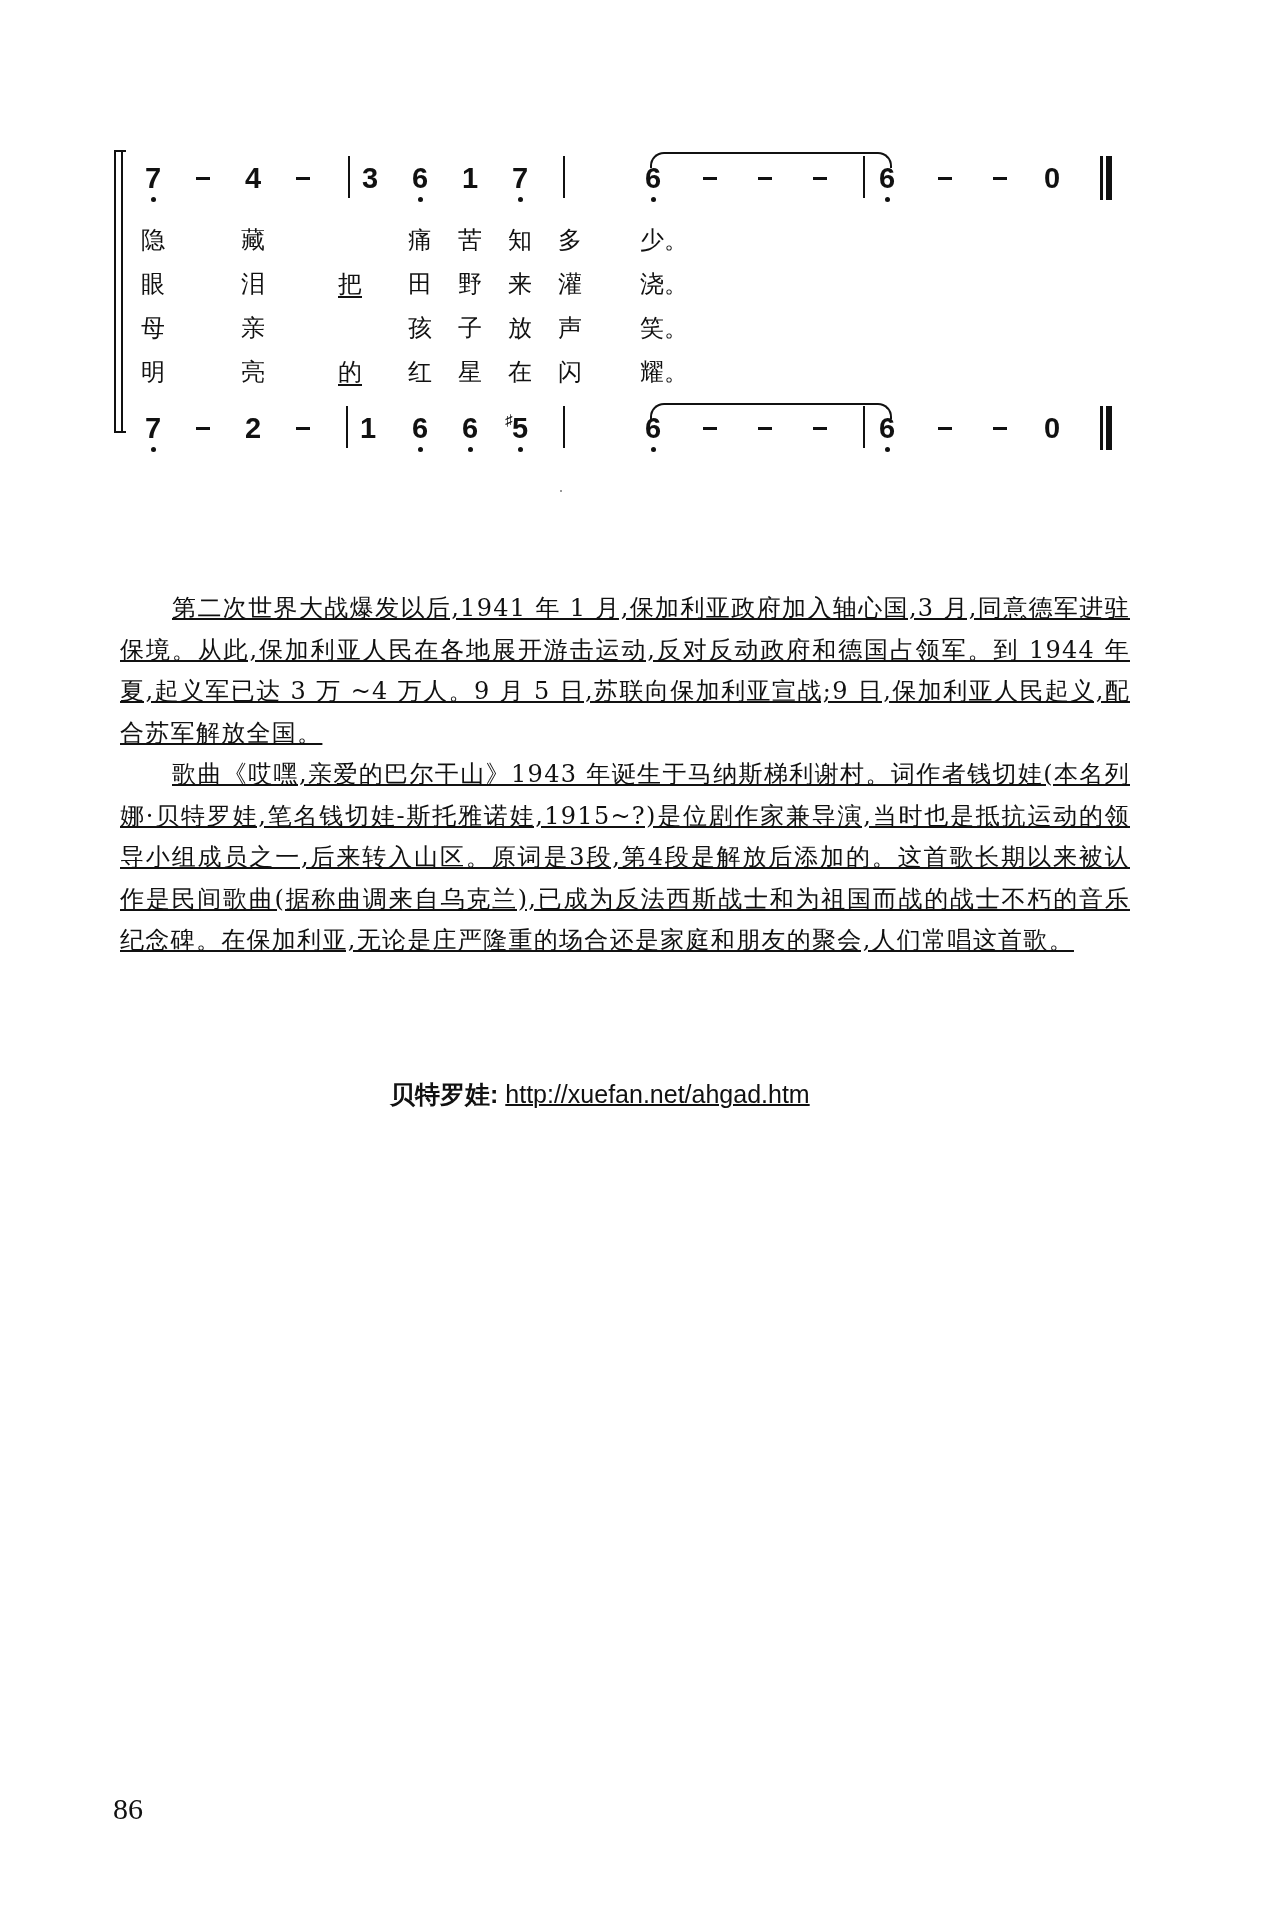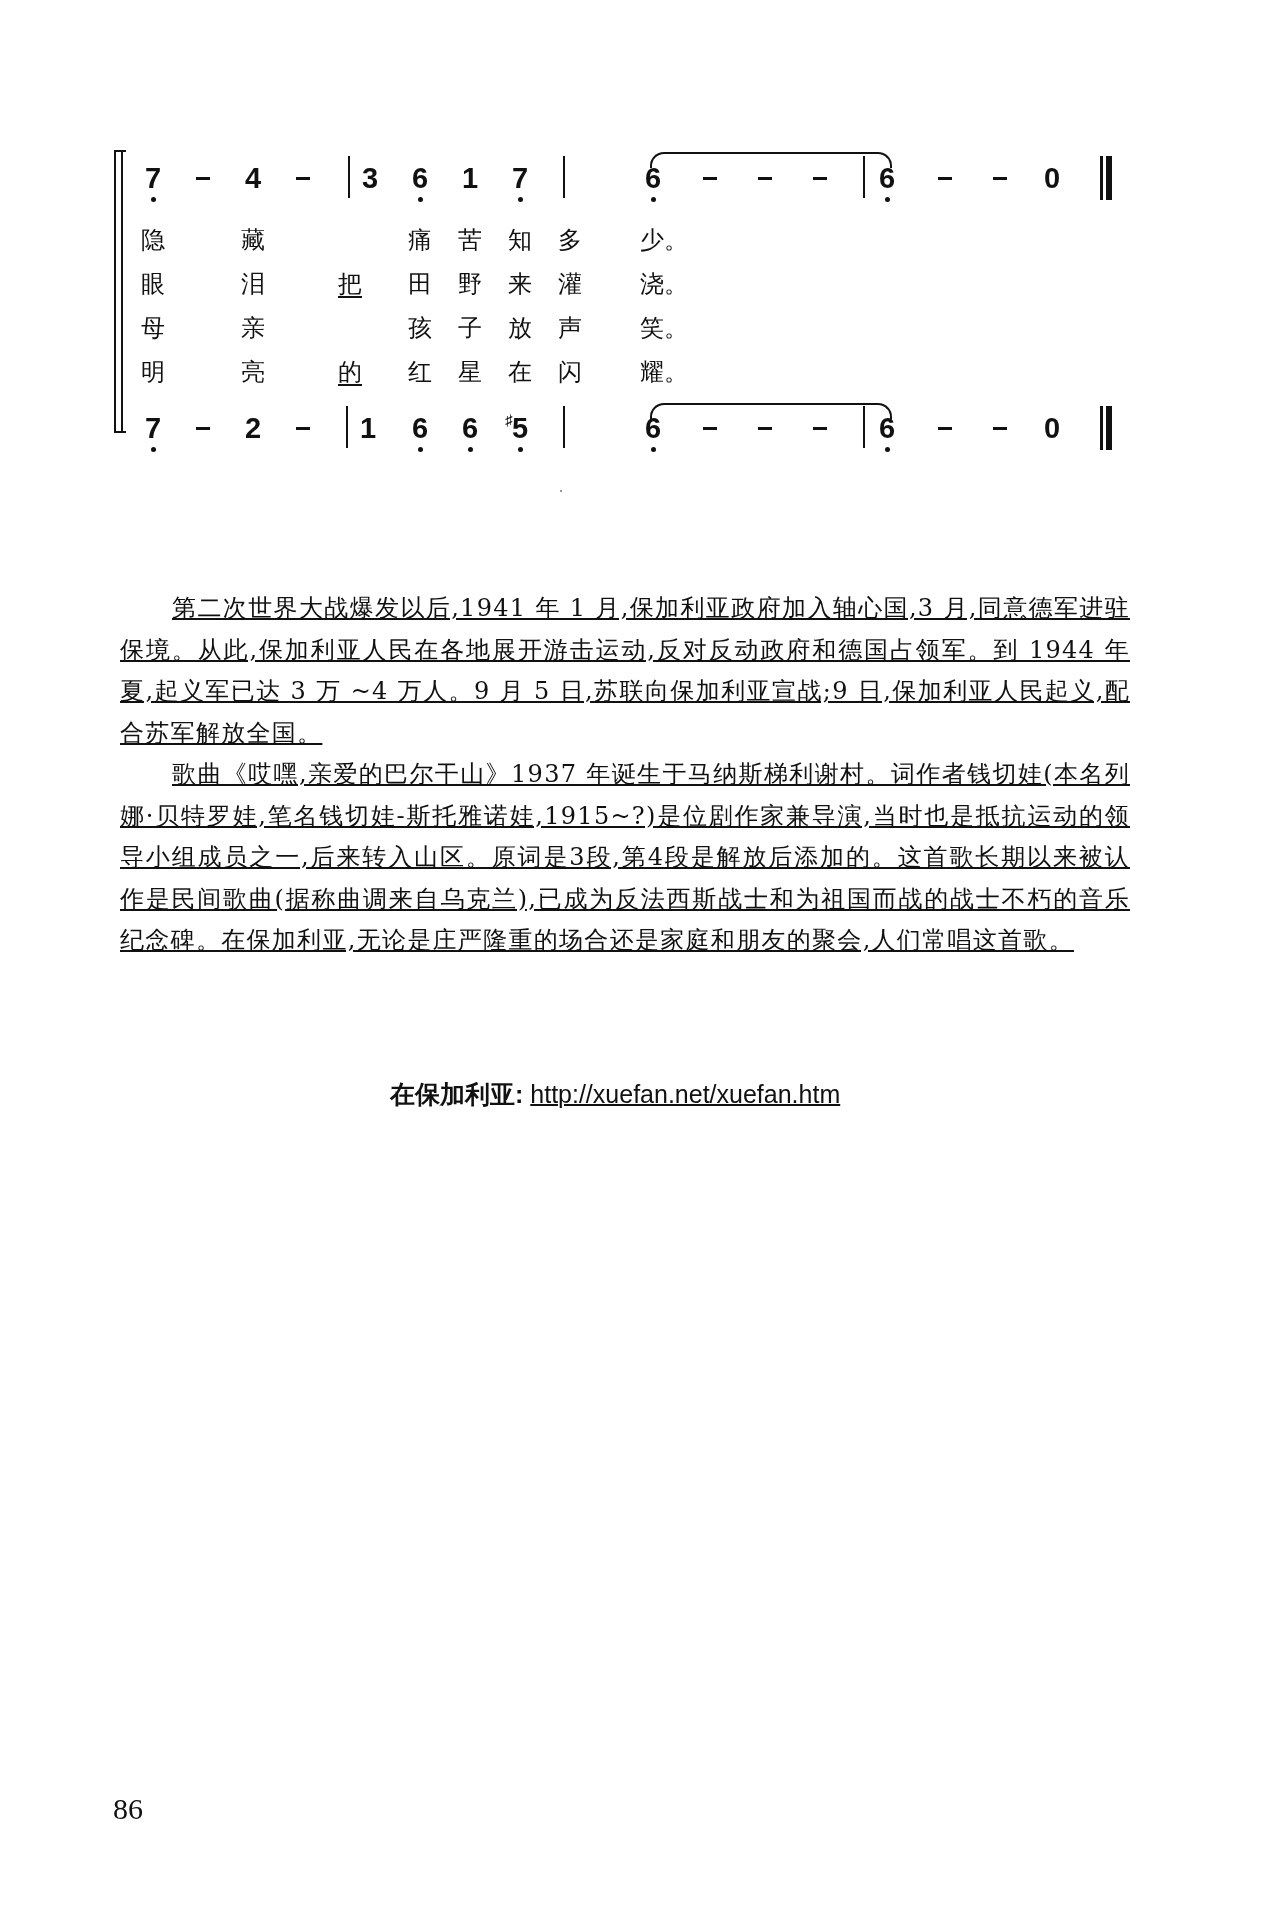--- a/index.html
+++ b/index.html
@@ -123,21 +123,21 @@
     <div class="lyric" style="left: 653px; top: 358px; width: 48px; margin-left: -13px; text-align: left;">耀。</div>
   </div>
 
 <div class="slur" style="left:650px; top:152px; width:238px;"></div>
 <div class="slur" style="left:650px; top:403px; width:238px;"></div>
 
 <div class="sepdot"></div>
 
 <div class="para" style="top:588px;text-decoration:underline;">
   <p>第二次世界大战爆发以后,1941 年 1 月,保加利亚政府加入轴心国,3 月,同意德军进驻保境。从此,保加利亚人民在各地展开游击运动,反对反动政府和德国占领军。到 1944 年夏,起义军已达 3 万 ~4 万人。9 月 5 日,苏联向保加利亚宣战;9 日,保加利亚人民起义,配合苏军解放全国。</p>
-  <p>歌曲《哎嘿,亲爱的巴尔干山》1937 年诞生于马纳斯梯利谢村。词作者钱切娃(本名列娜·贝特罗娃,笔名钱切娃-斯托雅诺娃,1915~?)是位剧作家兼导演,当时也是抵抗运动的领导小组成员之一,后来转入山区。原词是3段,第4段是解放后添加的。这首歌长期以来被认作是民间歌曲(据称曲调来自乌克兰),已成为反法西斯战士和为祖国而战的战士不朽的音乐纪念碑。在保加利亚,无论是庄严隆重的场合还是家庭和朋友的聚会,人们常唱这首歌。</p>
+  <p>歌曲《哎嘿,亲爱的巴尔干山》1943 年诞生于马纳斯梯利谢村。词作者钱切娃(本名列娜·贝特罗娃,笔名钱切娃-斯托雅诺娃,1915~?)是位剧作家兼导演,当时也是抵抗运动的领导小组成员之一,后来转入山区。原词是3段,第4段是解放后添加的。这首歌长期以来被认作是民间歌曲(据称曲调来自乌克兰),已成为反法西斯战士和为祖国而战的战士不朽的音乐纪念碑。在保加利亚,无论是庄严隆重的场合还是家庭和朋友的聚会,人们常唱这首歌。</p>
 </div>
 
 <div class="linkline">
-  <span>在保加利亚:</span>
-  <a>http://xuefan.net/xuefan.htm</a>
+  <span>贝特罗娃:</span>
+  <a>http://xuefan.net/ahgad.htm</a>
 </div>
 
 <div class="pagenum">86</div>
 
 </body></html>

